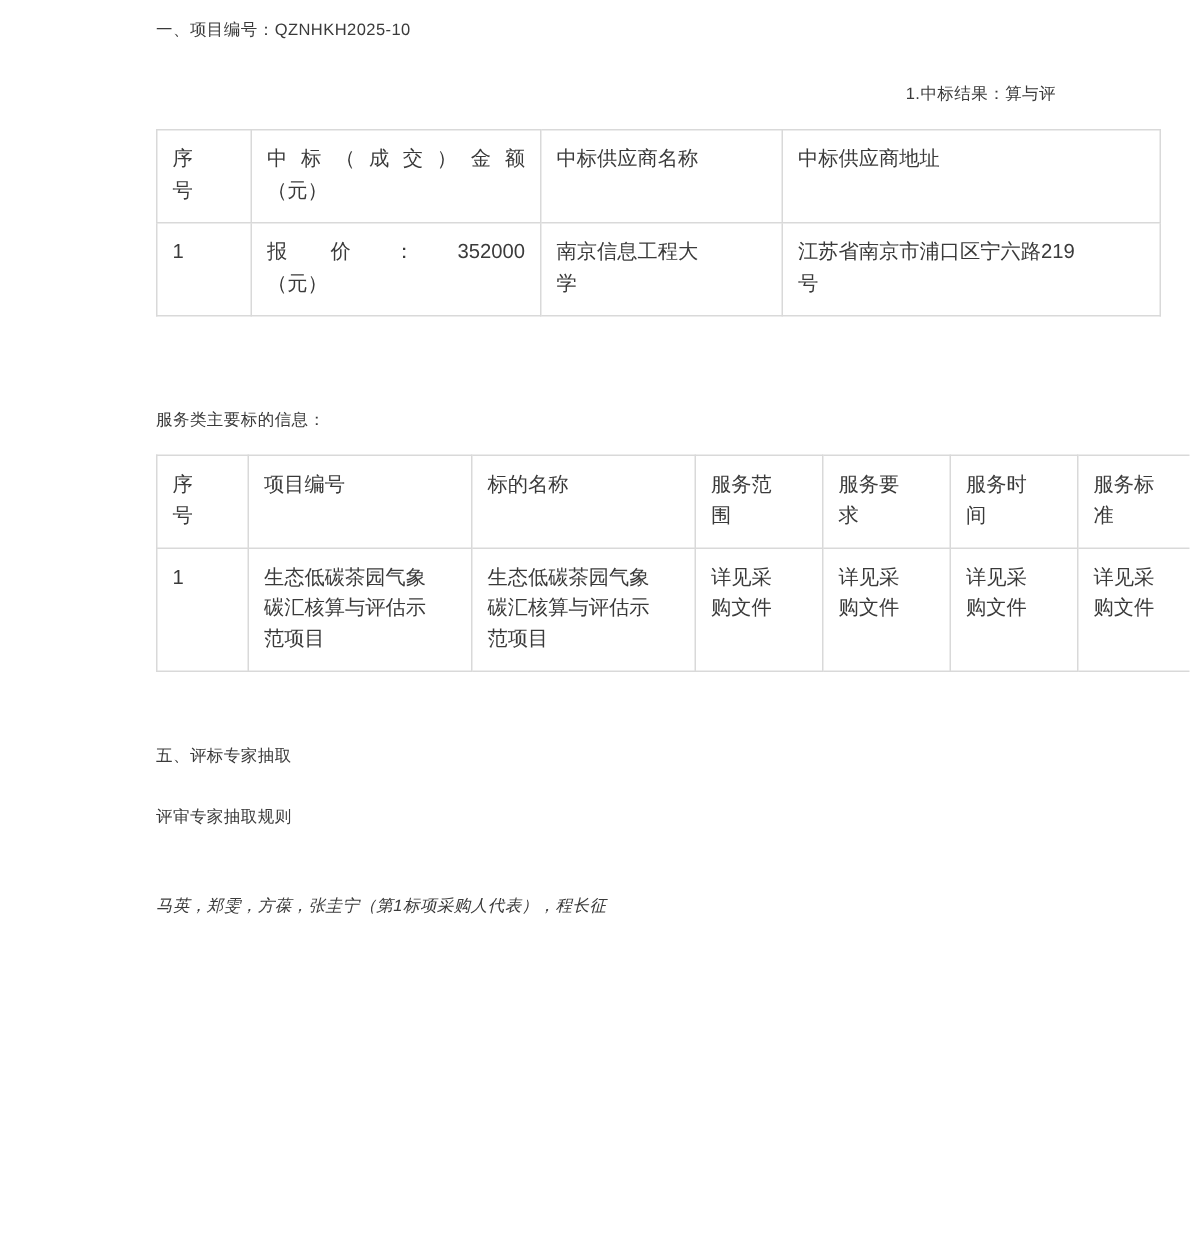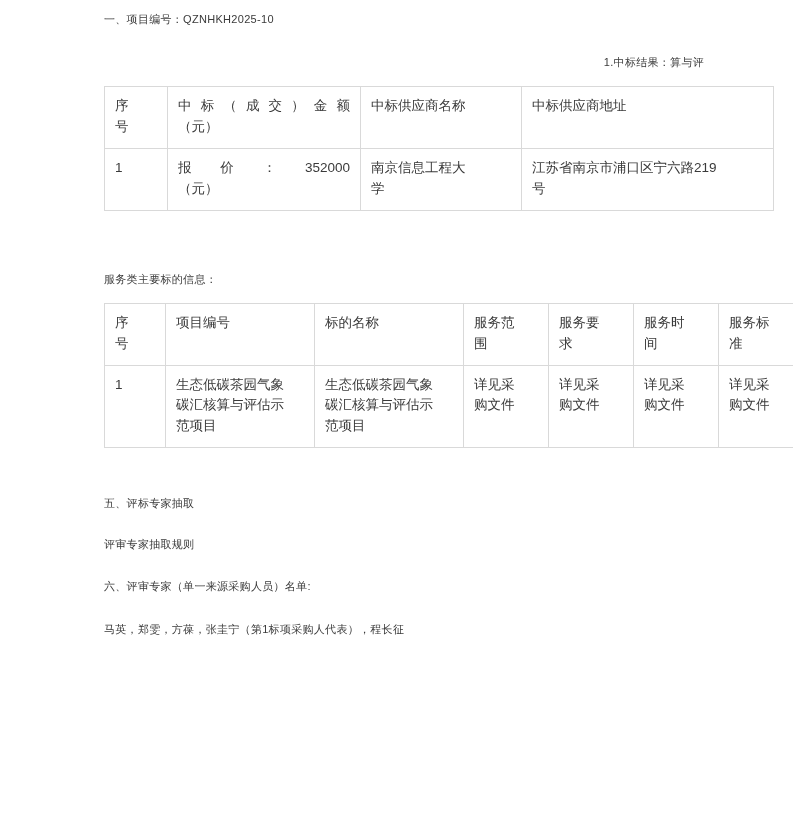--- a/index.html
+++ b/index.html
@@ -190,17 +190,16 @@
           </td>
         </tr>
       </tbody>
     </table>
 
     <div class="spacer-30"></div>
 
     <div class="sec-head" style="margin-top:18px;">五、评标专家抽取</div>
     <div class="sec-head" style="margin-top:26px;">评审专家抽取规则</div>
 
-    <div class="sec-head" style="margin-top:27px;">六、评审专家（单一来源采购人员）名单:</div>
-    <div class="sec-head" style="margin-top:28px;">马英，郑雯，方葆，张圭宁（第1标项采购人代表），程长征</div>
+    <div class="sec-head" style="margin-top:44px;font-style:italic;">马英，郑雯，方葆，张圭宁（第1标项采购人代表），程长征</div>
 
   </div>
 </div>
 
 </body></html>

